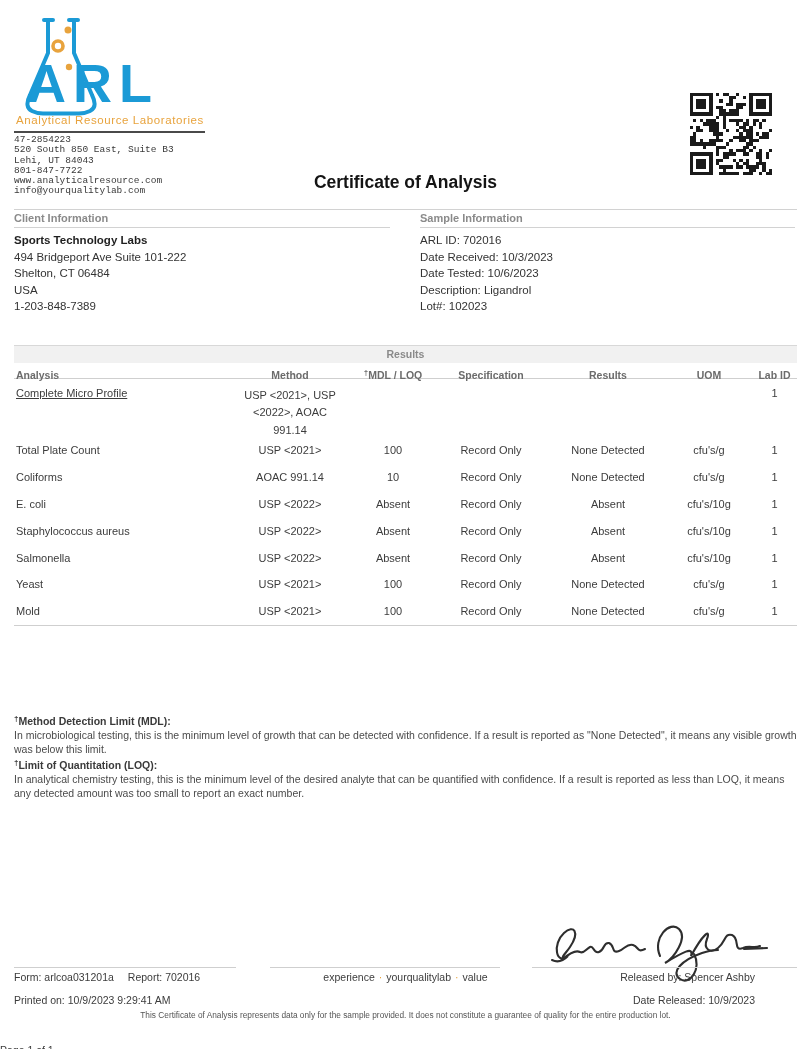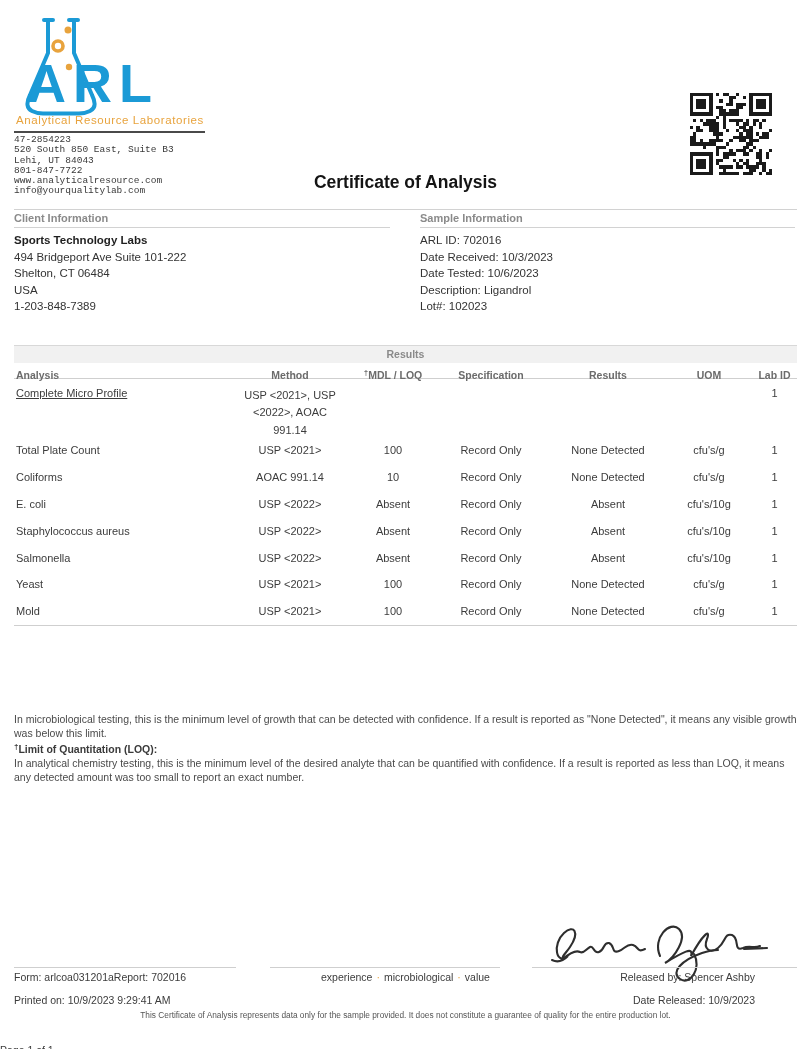--- a/index.html
+++ b/index.html
@@ -47,21 +47,21 @@
   #footnotes .fh{font-weight:bold;color:#3a3a3a;}
 
   
   #accreditation{position:absolute;left:35px;top:803px;width:741px;text-align:center;
                  font-size:11px;font-weight:bold;line-height:14px;color:#1a78b6;}
 
   
   #signature{position:absolute;left:548px;top:906px;width:225px;height:90px;overflow:visible;}
   .foot-rule{position:absolute;top:967px;height:1px;background:#cfcfcf;}
   .f-text{font-size:10.5px;color:#3c3c3c;}
-  #footer-left1{position:absolute;left:14px;top:971px;display:flex;text-align:center;}
+  #footer-left1{position:absolute;left:14px;top:971px;display:flex;gap:14px;text-align:center;}
   #footer-motto{position:absolute;left:0;top:971px;width:100%;text-align:center;}
   #footer-motto .dot{color:#e8a33d;padding:0 4px;}
   #footer-right1{position:absolute;left:0;top:971px;width:755px;text-align:right;}
   #footer-left2{position:absolute;left:14px;top:994px;}
   #footer-right2{position:absolute;left:0;top:994px;width:755px;text-align:right;}
   #footer-disclaimer{position:absolute;left:0;top:1010px;width:100%;text-align:center;
                      font-size:8.3px;color:#555;}
   #footer-page{position:absolute;left:0;top:1044px;width:797px;}
 </style>
 </head>
@@ -409,20 +409,21 @@
       <div class="c">USP &lt;2021&gt;</div>
       <div class="c">100</div>
       <div class="c">Record Only</div>
       <div class="c">None Detected</div>
       <div class="c">cfu's/g</div>
       <div class="c">1</div>
     </div>
   </div>
 
   <div id="footnotes">
+    <div class="fh"><sup class="dag">†</sup><span>Method Detection Limit (MDL):</span></div>
     <div> In microbiological testing, this is the minimum level of growth that can be detected with confidence. If a result is reported as "None Detected", it means any visible growth was below this limit.</div>
     <div class="fh"><sup class="dag">†</sup><span>Limit of Quantitation (LOQ):</span></div>
     <div>In analytical chemistry testing, this is the minimum level of the desired analyte that can be quantified with confidence. If a result is reported as less than LOQ, it means any detected amount was too small to report an exact number.</div>
   </div>
 
 
   <svg id="signature" viewBox="0 0 225 90">
     <g fill="none" stroke="#2e2e2e" stroke-width="2.1" stroke-linecap="round">
       <path d="M4,54 C10,57 16,54 20,50 C8,60 4,38 16,27 C26,18 32,26 22,41 C18,47 13,51 15,53 C22,47 28,44 32,46 C36,48 38,43 42,41 C46,39 45,48 51,46 C57,44 55,36 61,37 C67,39 63,48 71,45 C77,43 79,37 85,39 C91,41 89,47 97,43"></path>
       <path d="M112,50 C104,32 122,14 131,23 C140,32 126,52 117,57 C135,46 146,40 143,50 C155,28 163,22 159,33 C155,43 162,48 170,42 C178,36 176,27 184,29 C192,32 185,46 195,42 C202,39 206,43 212,40"></path>
@@ -434,21 +435,21 @@
   <div class="foot-rule" style="left:14px;width:222px;"></div>
   <div class="foot-rule" style="left:270px;width:230px;"></div>
   <div class="foot-rule" style="left:532px;width:265px;"></div>
 
   <div id="footer-left1" class="f-text">
     <span>Form: arlcoa031201a</span>
     <span>Report: 702016</span>
   </div>
 
   <div id="footer-motto" class="f-text">
-    <span>experience</span><span class="dot">·</span><span>microbiological</span><span class="dot">·</span><span>value</span>
+    <span>experience</span><span class="dot">·</span><span>yourqualitylab</span><span class="dot">·</span><span>value</span>
   </div>
 
   <div id="footer-right1" class="f-text">Released by: Spencer Ashby</div>
   <div id="footer-left2" class="f-text">Printed on: 10/9/2023 9:29:41 AM</div>
   <div id="footer-right2" class="f-text">Date Released: 10/9/2023</div>
   <div id="footer-disclaimer">This Certificate of Analysis represents data only for the sample provided. It does not constitute a guarantee of quality for the entire production lot.</div>
   <div id="footer-page" class="f-text">Page 1 of 1</div>
 
 </div>
 

